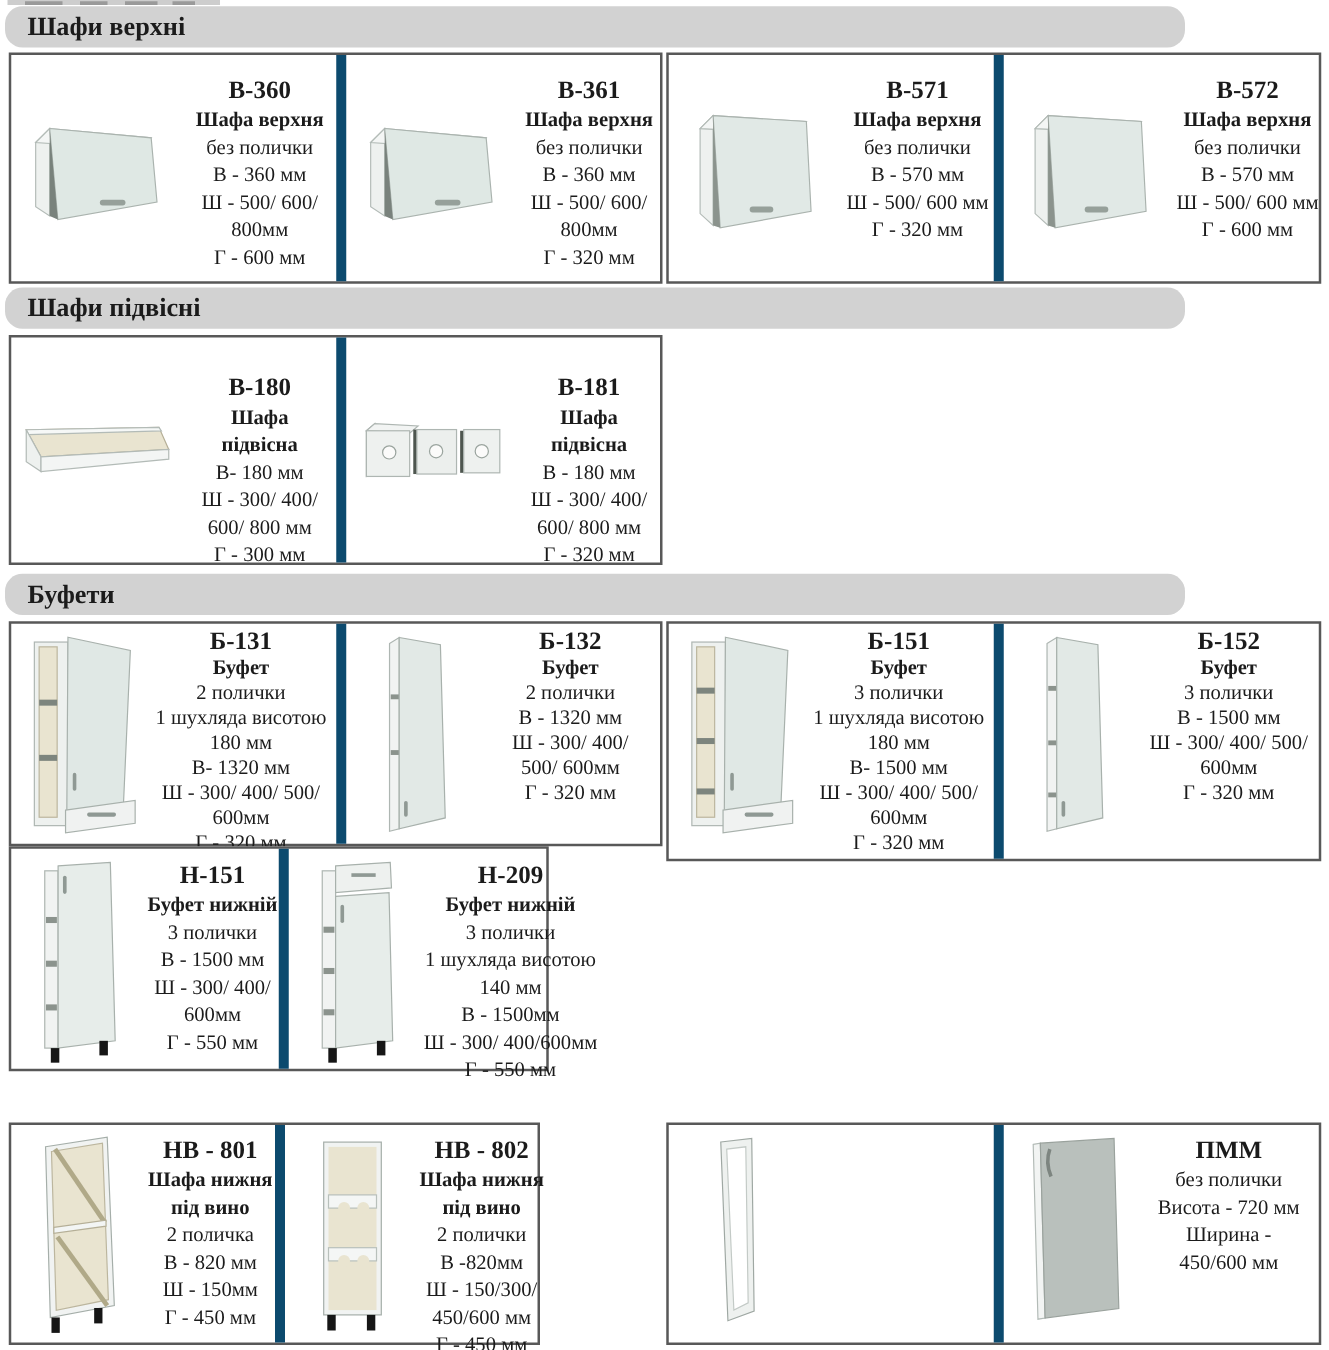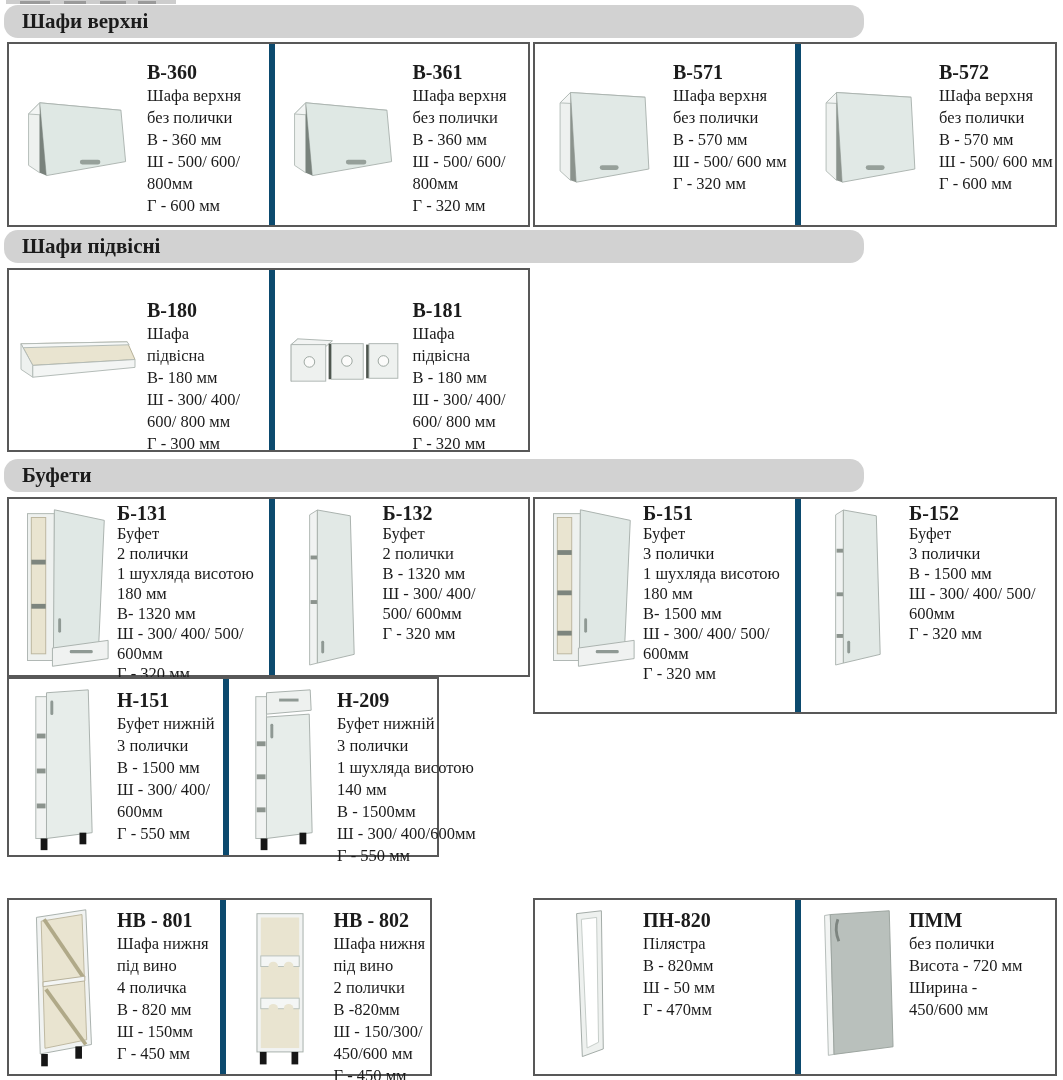--- a/index.html
+++ b/index.html
@@ -3,39 +3,39 @@
 <meta charset="utf-8">
 <style>
   html,body{margin:0;padding:0;}
   body{
     width:1063px;height:1080px;background:#ffffff;position:relative;
     font-family:"Liberation Serif", serif;color:#1b1b1b;overflow:hidden;
   }
   .sliver{position:absolute;top:0;left:6px;width:170px;height:4px;background:#cdcdcd;}
   .sliver i{position:absolute;top:1px;height:3px;background:#9a9a9a;display:block;}
   .sec-header{
-    position:absolute;left:4px;width:860px;height:33px;background:#d2d2d2;
+    position:absolute;left:4px;width:944px;height:33px;background:#d2d2d2;
     border-radius:14px;box-sizing:border-box;padding-left:18px;
     font-weight:bold;font-size:21px;line-height:33px;
   }
   .tbl{
     position:absolute;display:flex;border:2px solid #585858;box-sizing:border-box;background:#fff;
   }
   .card{flex:1 1 50%;display:flex;box-sizing:border-box;min-width:0;}
-  .card + .card{border-left:6px solid #0c4a6e;}
+  .card + .card{border-left:8px solid #0c4a6e;}
   .imgbox{flex:0 0 138px;display:flex;align-items:center;justify-content:center;}
   .narrowimg .imgbox{flex:0 0 108px;align-items:flex-start;padding-top:6px;box-sizing:border-box;}
-  .txt{flex:1;white-space:nowrap;}
+  .txt{flex:1;white-space:nowrap;text-align:center;}
   .pt16 .txt{padding-top:16px;}
   .pt12 .txt{padding-top:28px;}
   .pt8 .txt{padding-top:8px;}
   .pt9 .txt{padding-top:9px;}
   .pt3 .txt{padding-top:3px;}
   .code{font-size:20px;font-weight:bold;line-height:25px;}
-  .nameline{font-weight:normal;}
+  .nameline{font-weight:bold;}
   .nameline,.specline{font-size:16.5px;line-height:22px;}
   .tight .nameline,.tight .specline{line-height:20px;}
   .tight .code{line-height:22px;}
   svg{display:block;}
 </style>
 </head>
 <body>
 
 <svg width="0" height="0" style="position:absolute" aria-hidden="true">
   <defs>
@@ -344,21 +344,21 @@
       <div>
           <div class="specline">2 полички</div>
           <div class="specline">В - 1320 мм</div>
           <div class="specline">Ш - 300/ 400/</div>
           <div class="specline">500/ 600мм</div>
           <div class="specline">Г - 320 мм</div>
         </div>
     </div>
   </div>
 </div>
-<div class="tbl narrowimg tight pt3" style="top:497px;left:533px;width:524px;height:217px">
+<div class="tbl narrowimg tight pt3" style="top:497px;left:533px;width:524px;height:192px">
   <div class="card">
     <div class="imgbox">
         <svg width="96" height="168">
           <use href="#sym-tallopen3"></use>
         </svg>
       </div>
     <div class="txt">
       <div class="code">Б-151</div>
       <div>
           <div class="nameline">Буфет</div>
@@ -447,21 +447,21 @@
           <use href="#sym-winediag"></use>
         </svg>
       </div>
     <div class="txt">
       <div class="code">НВ - 801</div>
       <div>
           <div class="nameline">Шафа нижня</div>
           <div class="nameline">під вино</div>
         </div>
       <div>
-          <div class="specline">4 поличка</div>
+          <div class="specline">2 поличка</div>
           <div class="specline">В - 820 мм</div>
           <div class="specline">Ш - 150мм</div>
           <div class="specline">Г - 450 мм</div>
         </div>
     </div>
   </div>
   <div class="card">
     <div class="imgbox">
         <svg width="66" height="168">
           <use href="#sym-wineshelf"></use>
@@ -483,31 +483,20 @@
     </div>
   </div>
 </div>
 <div class="tbl narrowimg pt8" style="top:898px;left:533px;width:524px;height:178px">
   <div class="card">
     <div class="imgbox">
         <svg width="44" height="162">
           <use href="#sym-pilaster"></use>
         </svg>
       </div>
-    <div class="txt">
-      <div class="code">ПН-820</div>
-      <div>
-          <div class="nameline">Пілястра</div>
-        </div>
-      <div>
-          <div class="specline">В - 820мм</div>
-          <div class="specline">Ш - 50 мм</div>
-          <div class="specline">Г - 470мм</div>
-        </div>
-    </div>
   </div>
   <div class="card">
     <div class="imgbox">
         <svg width="84" height="156">
           <use href="#sym-door"></use>
         </svg>
       </div>
     <div class="txt">
       <div class="code">ПММ</div>
       <div>

